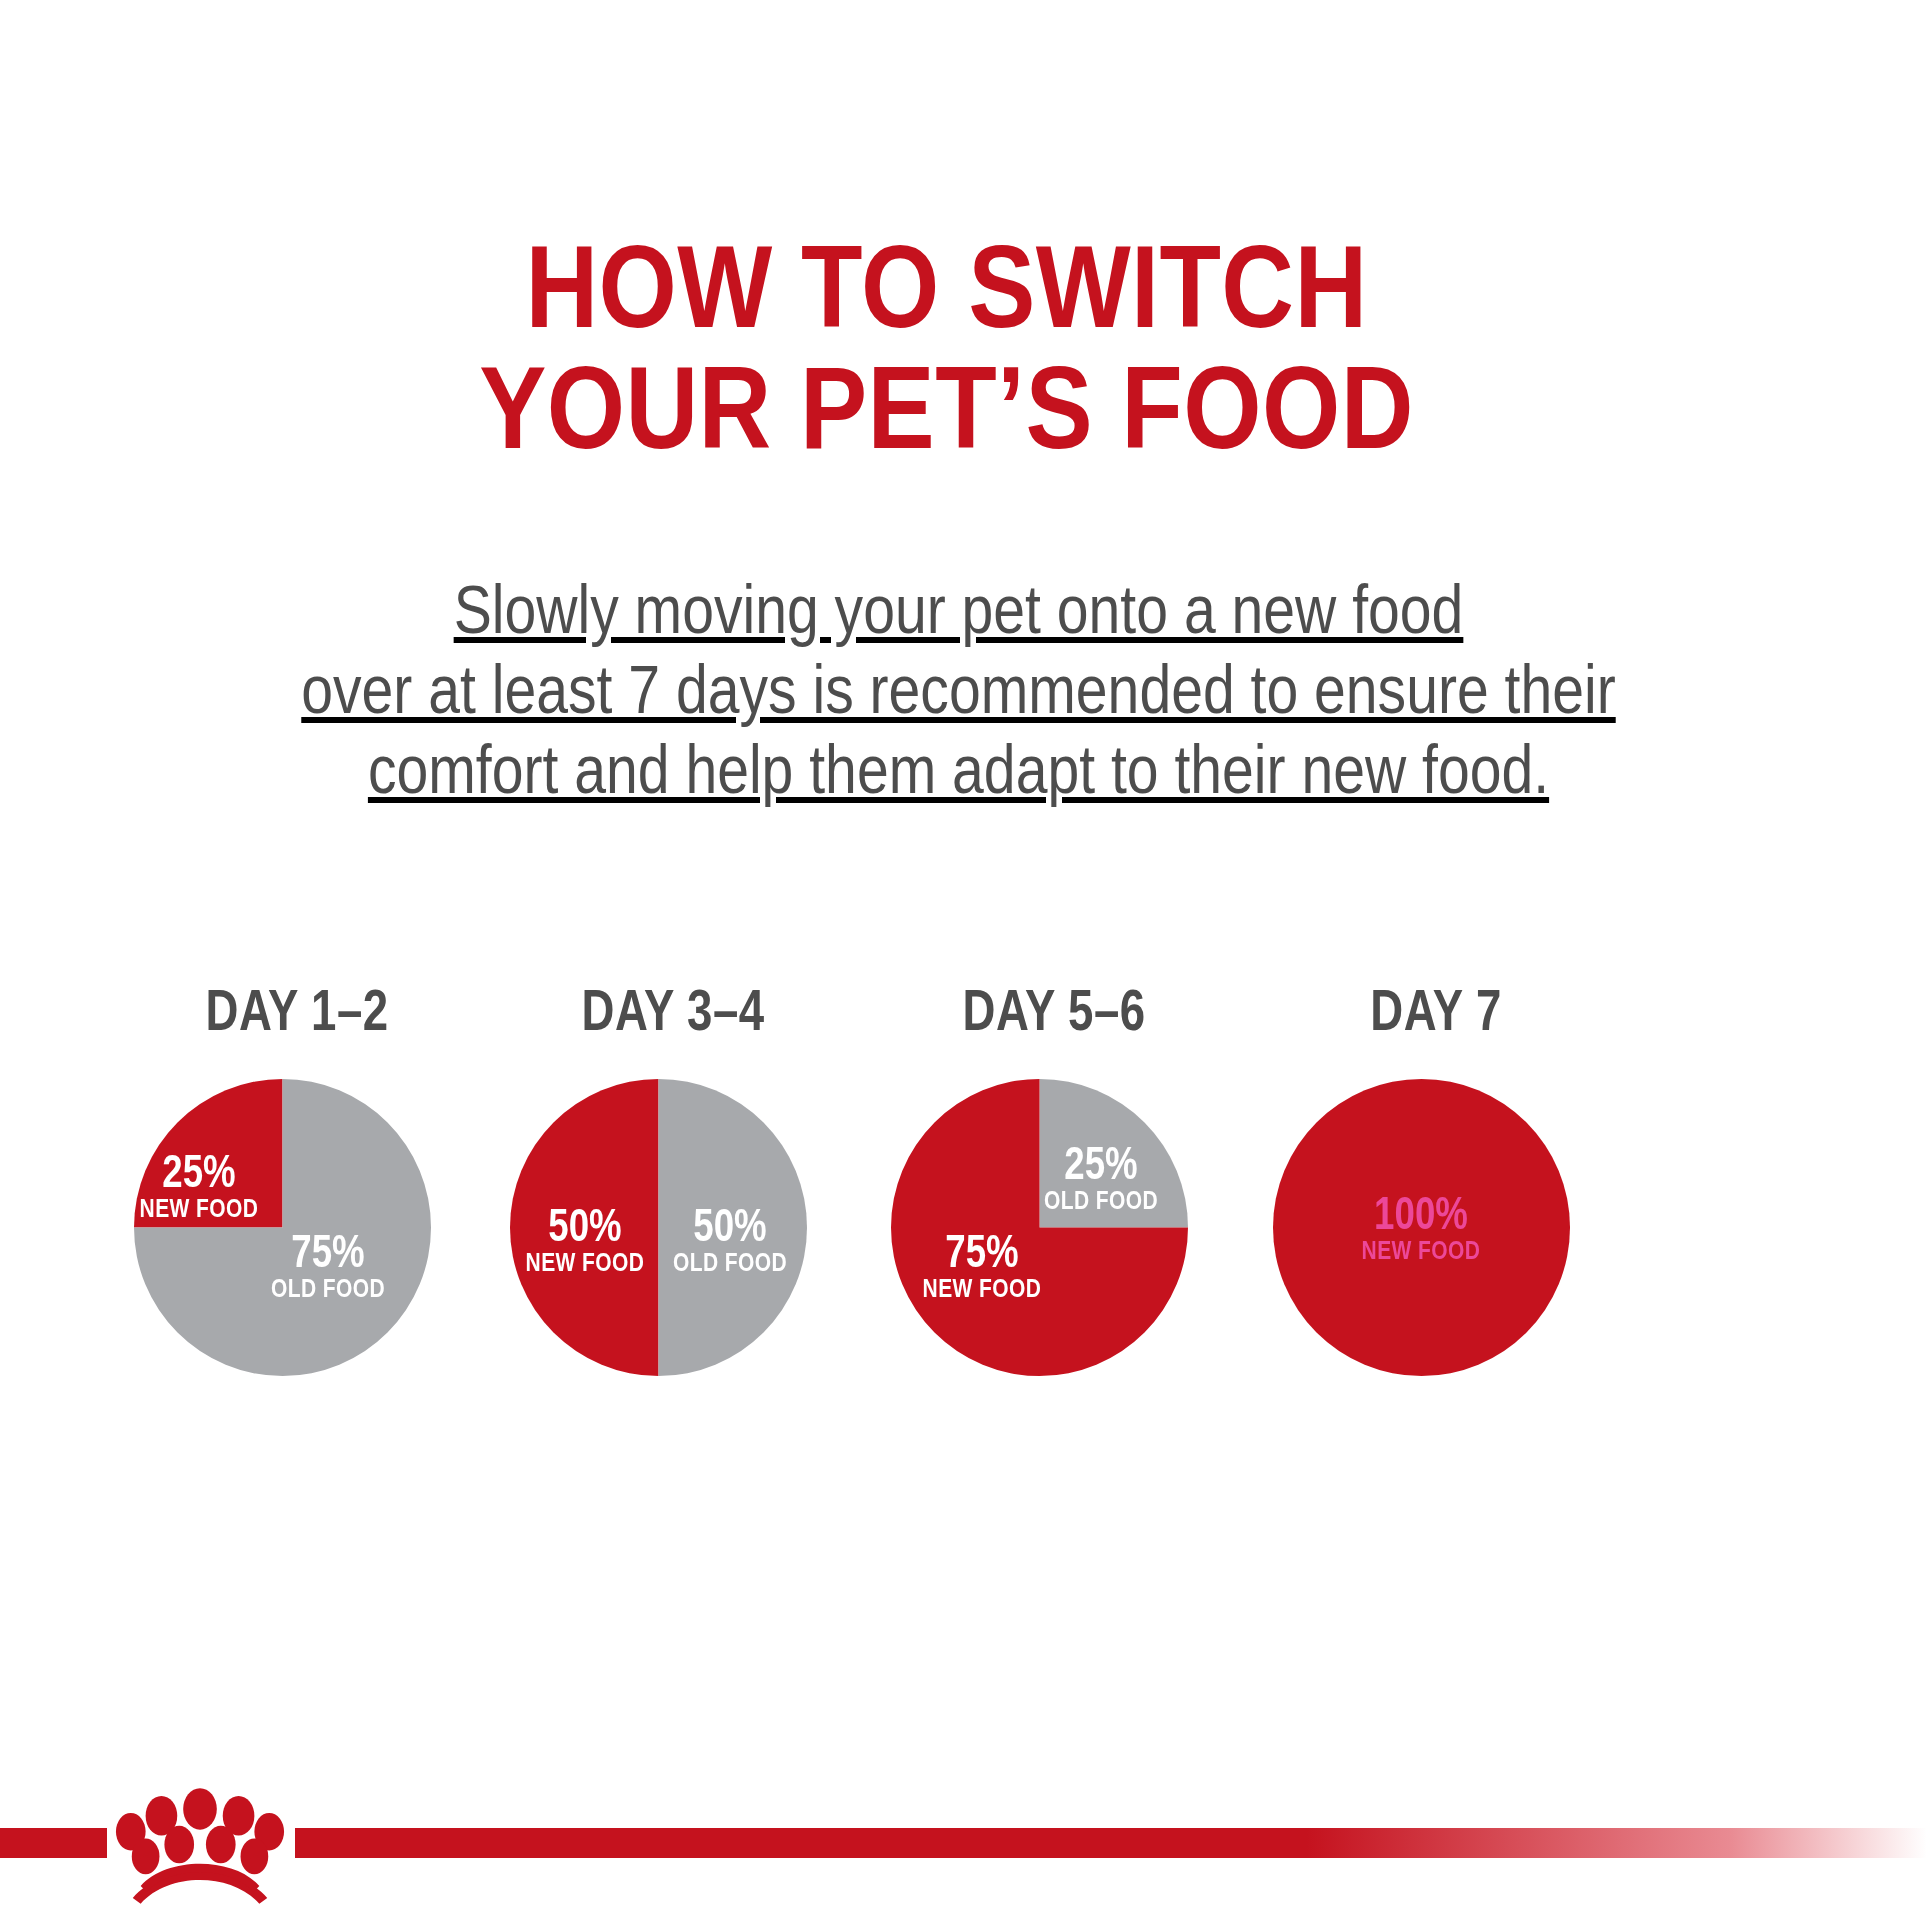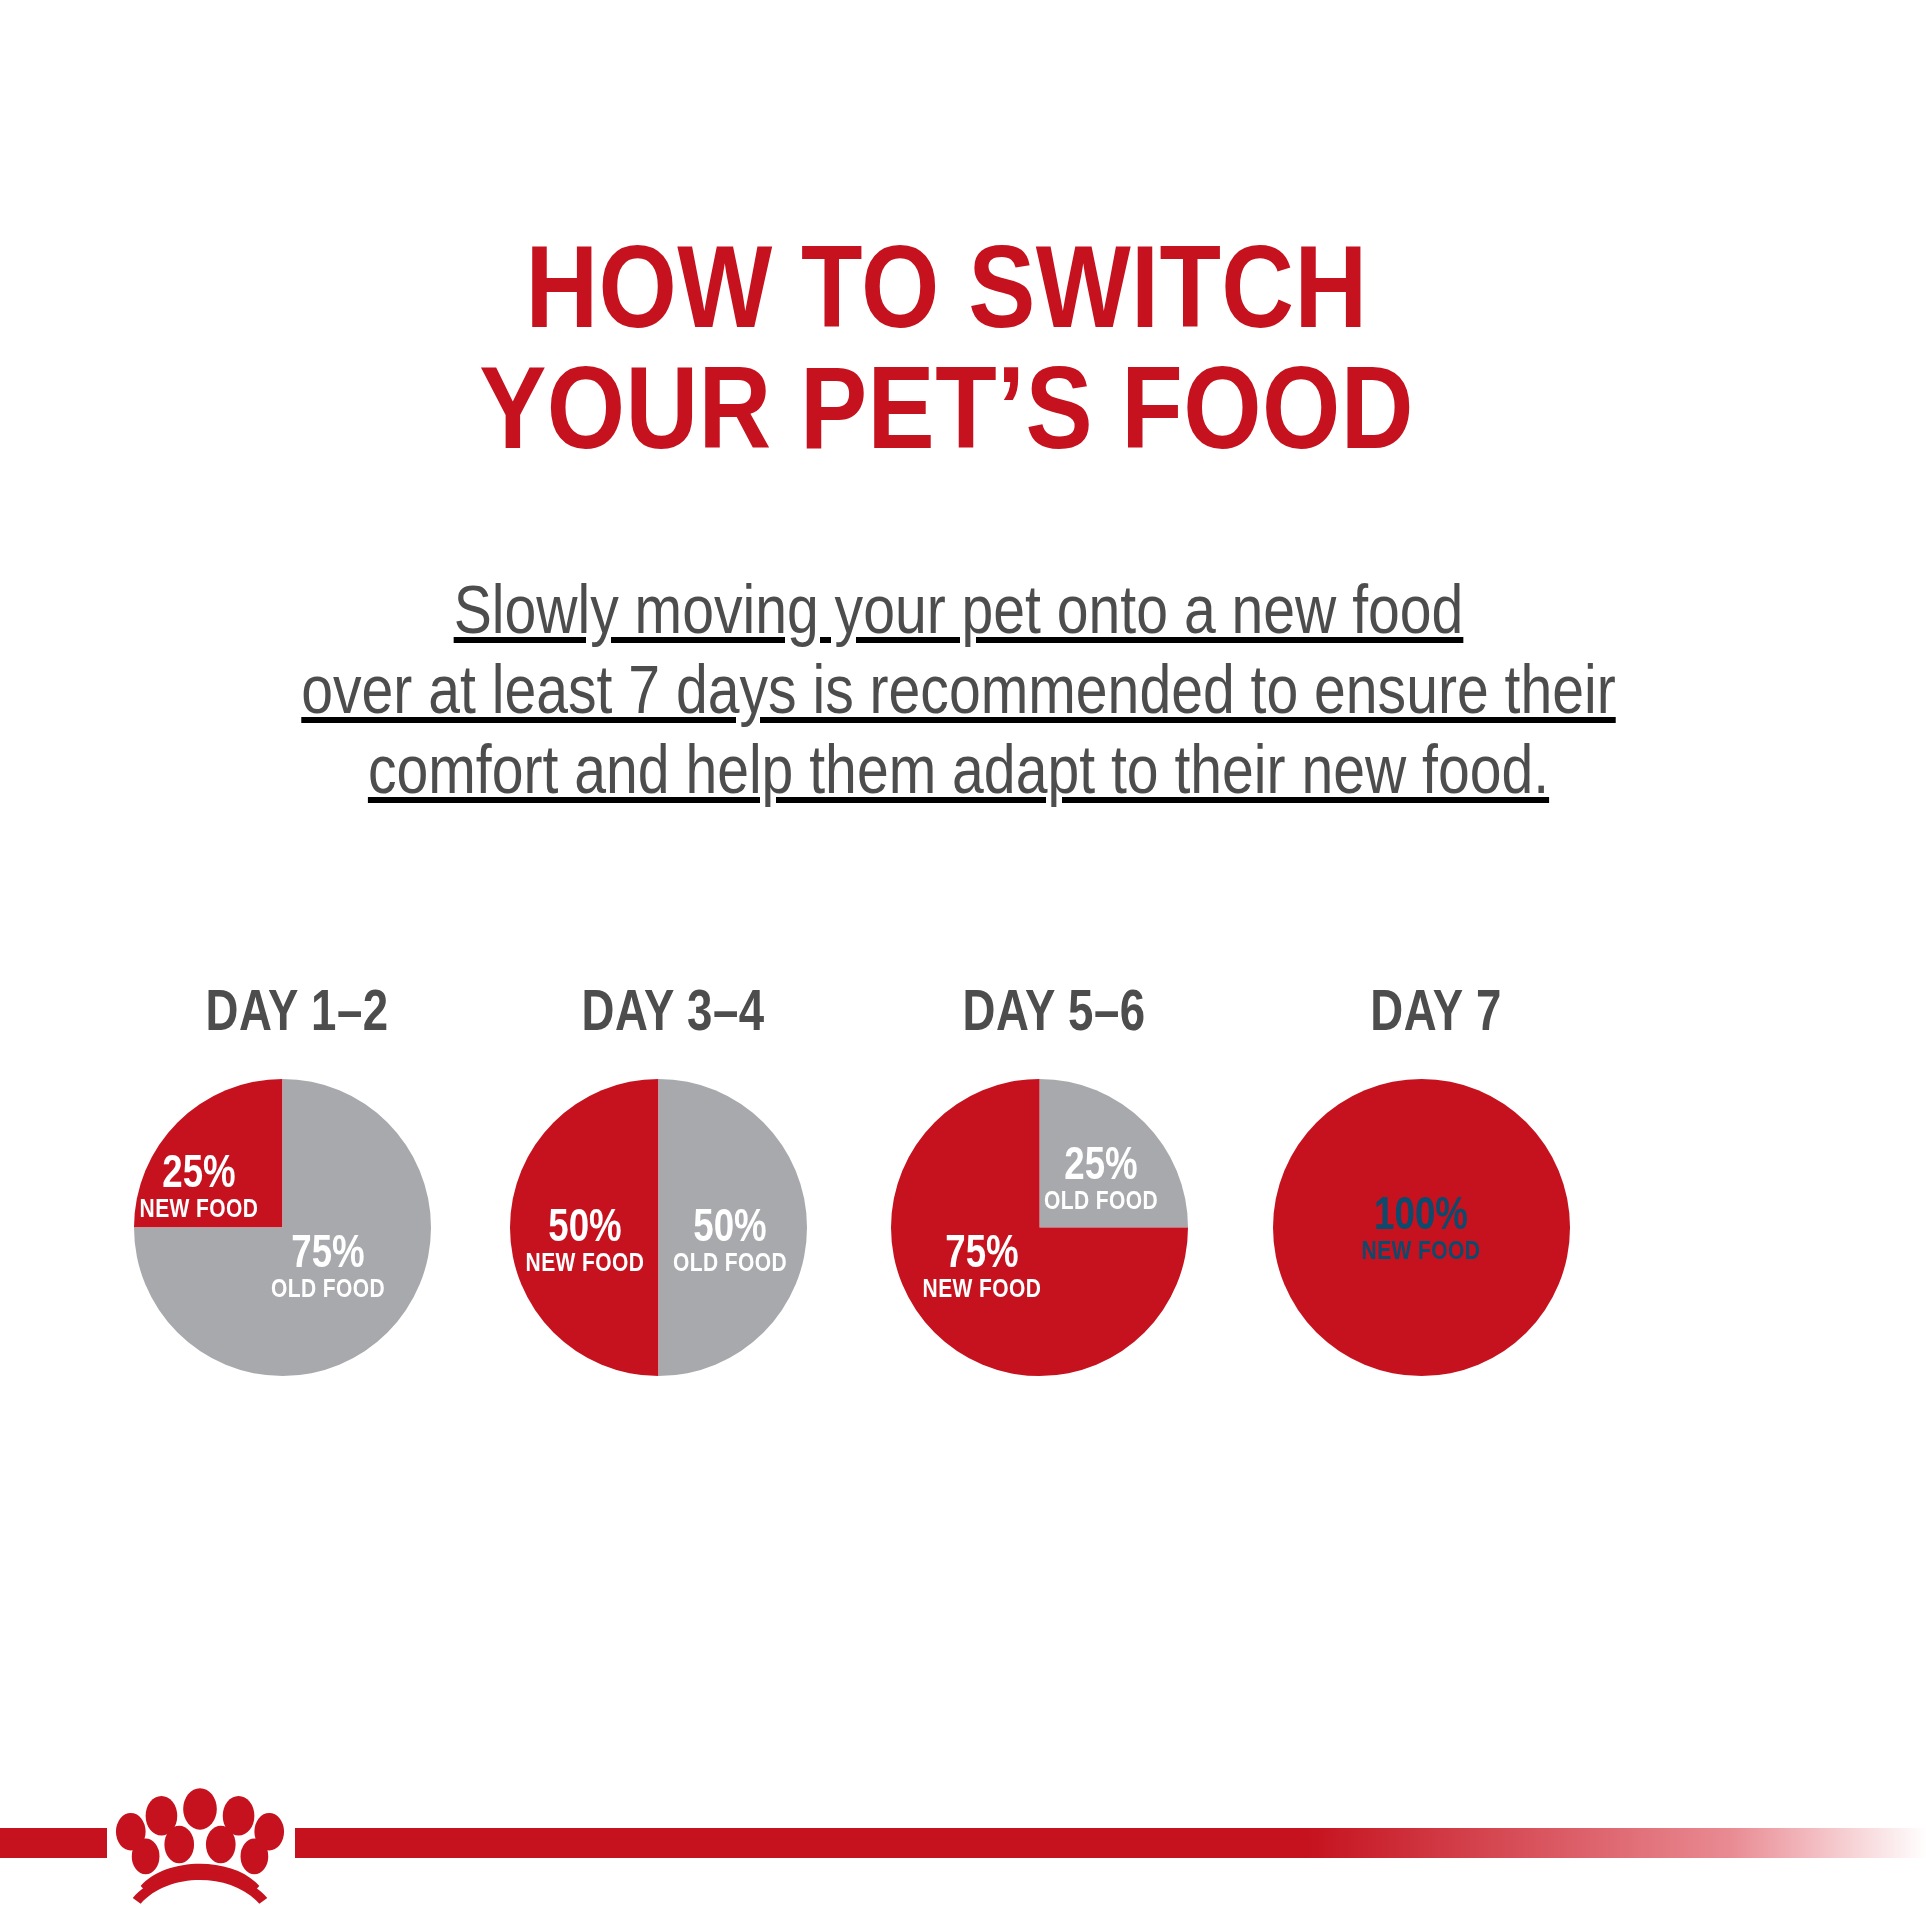--- a/index.html
+++ b/index.html
@@ -233,21 +233,21 @@
         </div>
       </div>
   </div>
 
   <div class="chart-col c3">
     <div class="day-label">DAY 7</div>
     <div class="pie-wrap">
         <svg viewBox="0 0 300 300">
           <circle cx="150" cy="150" r="150" fill="#C5121E"></circle>
         </svg>
-        <div class="pie-label" style="color: #0c4a6e; left: 59px; top: 111px; width: 178px;">
+        <div class="pie-label" style="color: #ec4899; left: 59px; top: 111px; width: 178px;">
           <span class="pct">100%</span>
           <span class="who">NEW FOOD</span>
         </div>
       </div>
   </div>
 
 </div>
 
 <div class="footer">
   <div class="bar-left"></div>

